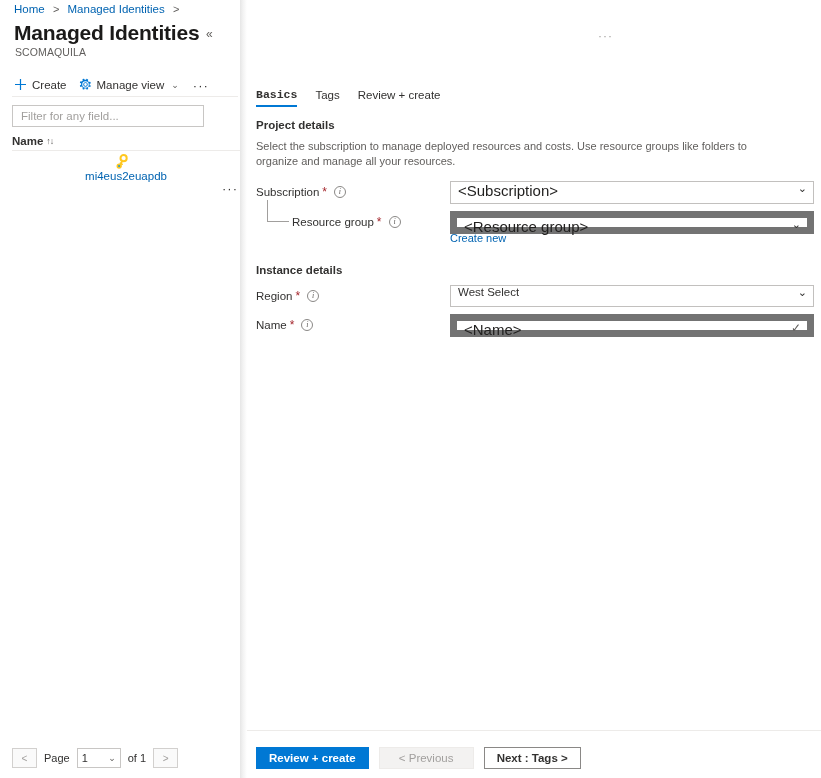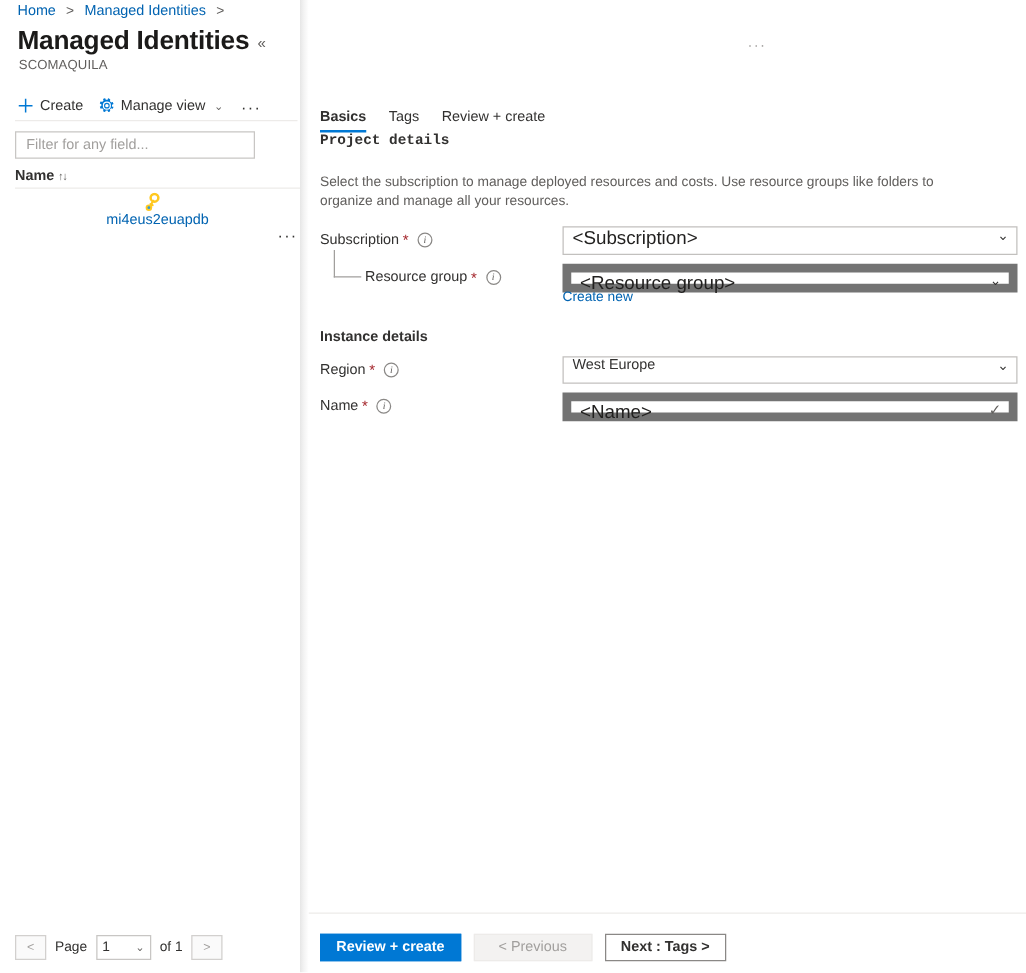--- a/index.html
+++ b/index.html
@@ -156,33 +156,33 @@
   #tabs {
     position: absolute; left: 9px; top: 86px;
     display: flex; align-items: flex-end; gap: 0;
   }
   .tab {
     font-size: 11.5px; color: #323130;
     padding: 2px 9px 6px 9px; cursor: pointer;
     position: relative; white-space: nowrap;
   }
   .tab:first-child { padding-left: 0; }
-  .tab.active { font-weight: bold; }
+  .tab.active { font-weight: bold; font-family: Liberation Mono, monospace; }
   .tab.active::after {
     content: ""; position: absolute;
     left: 0; right: 9px; bottom: 0; height: 2px;
     background: #0078d4;
   }
 
   
   .section-title {
     position: absolute; left: 9px;
     font-size: 11.5px; font-weight: bold; color: #323130;
   }
-  #sec-project { top: 106px; font-family: Liberation Mono, monospace; }
+  #sec-project { top: 119px; }
   #sec-instance { top: 264px; }
 
   #project-desc {
     position: absolute; left: 9px; top: 139px;
     width: 520px;
     font-size: 11px; color: #605e5c; line-height: 15px;
   }
 
   
   .frow { position: absolute; left: 9px; width: 556px; height: 24px; }
@@ -375,21 +375,21 @@
 
     <div class="section-title" id="sec-instance">Instance details</div>
 
     <div class="frow" style="top:285px;">
       <div class="flabel">
         <span>Region</span>
         <span class="req">*</span>
         <span class="info-i">i</span>
       </div>
       <div class="fcontrol subtle">
-        <span class="val">West Europe</span>
+        <span class="val">West Select</span>
         <span class="chev">⌄</span>
       </div>
     </div>
 
     <div class="frow" style="top:314px;">
       <div class="flabel">
         <span>Name</span>
         <span class="req">*</span>
         <span class="info-i">i</span>
       </div>

